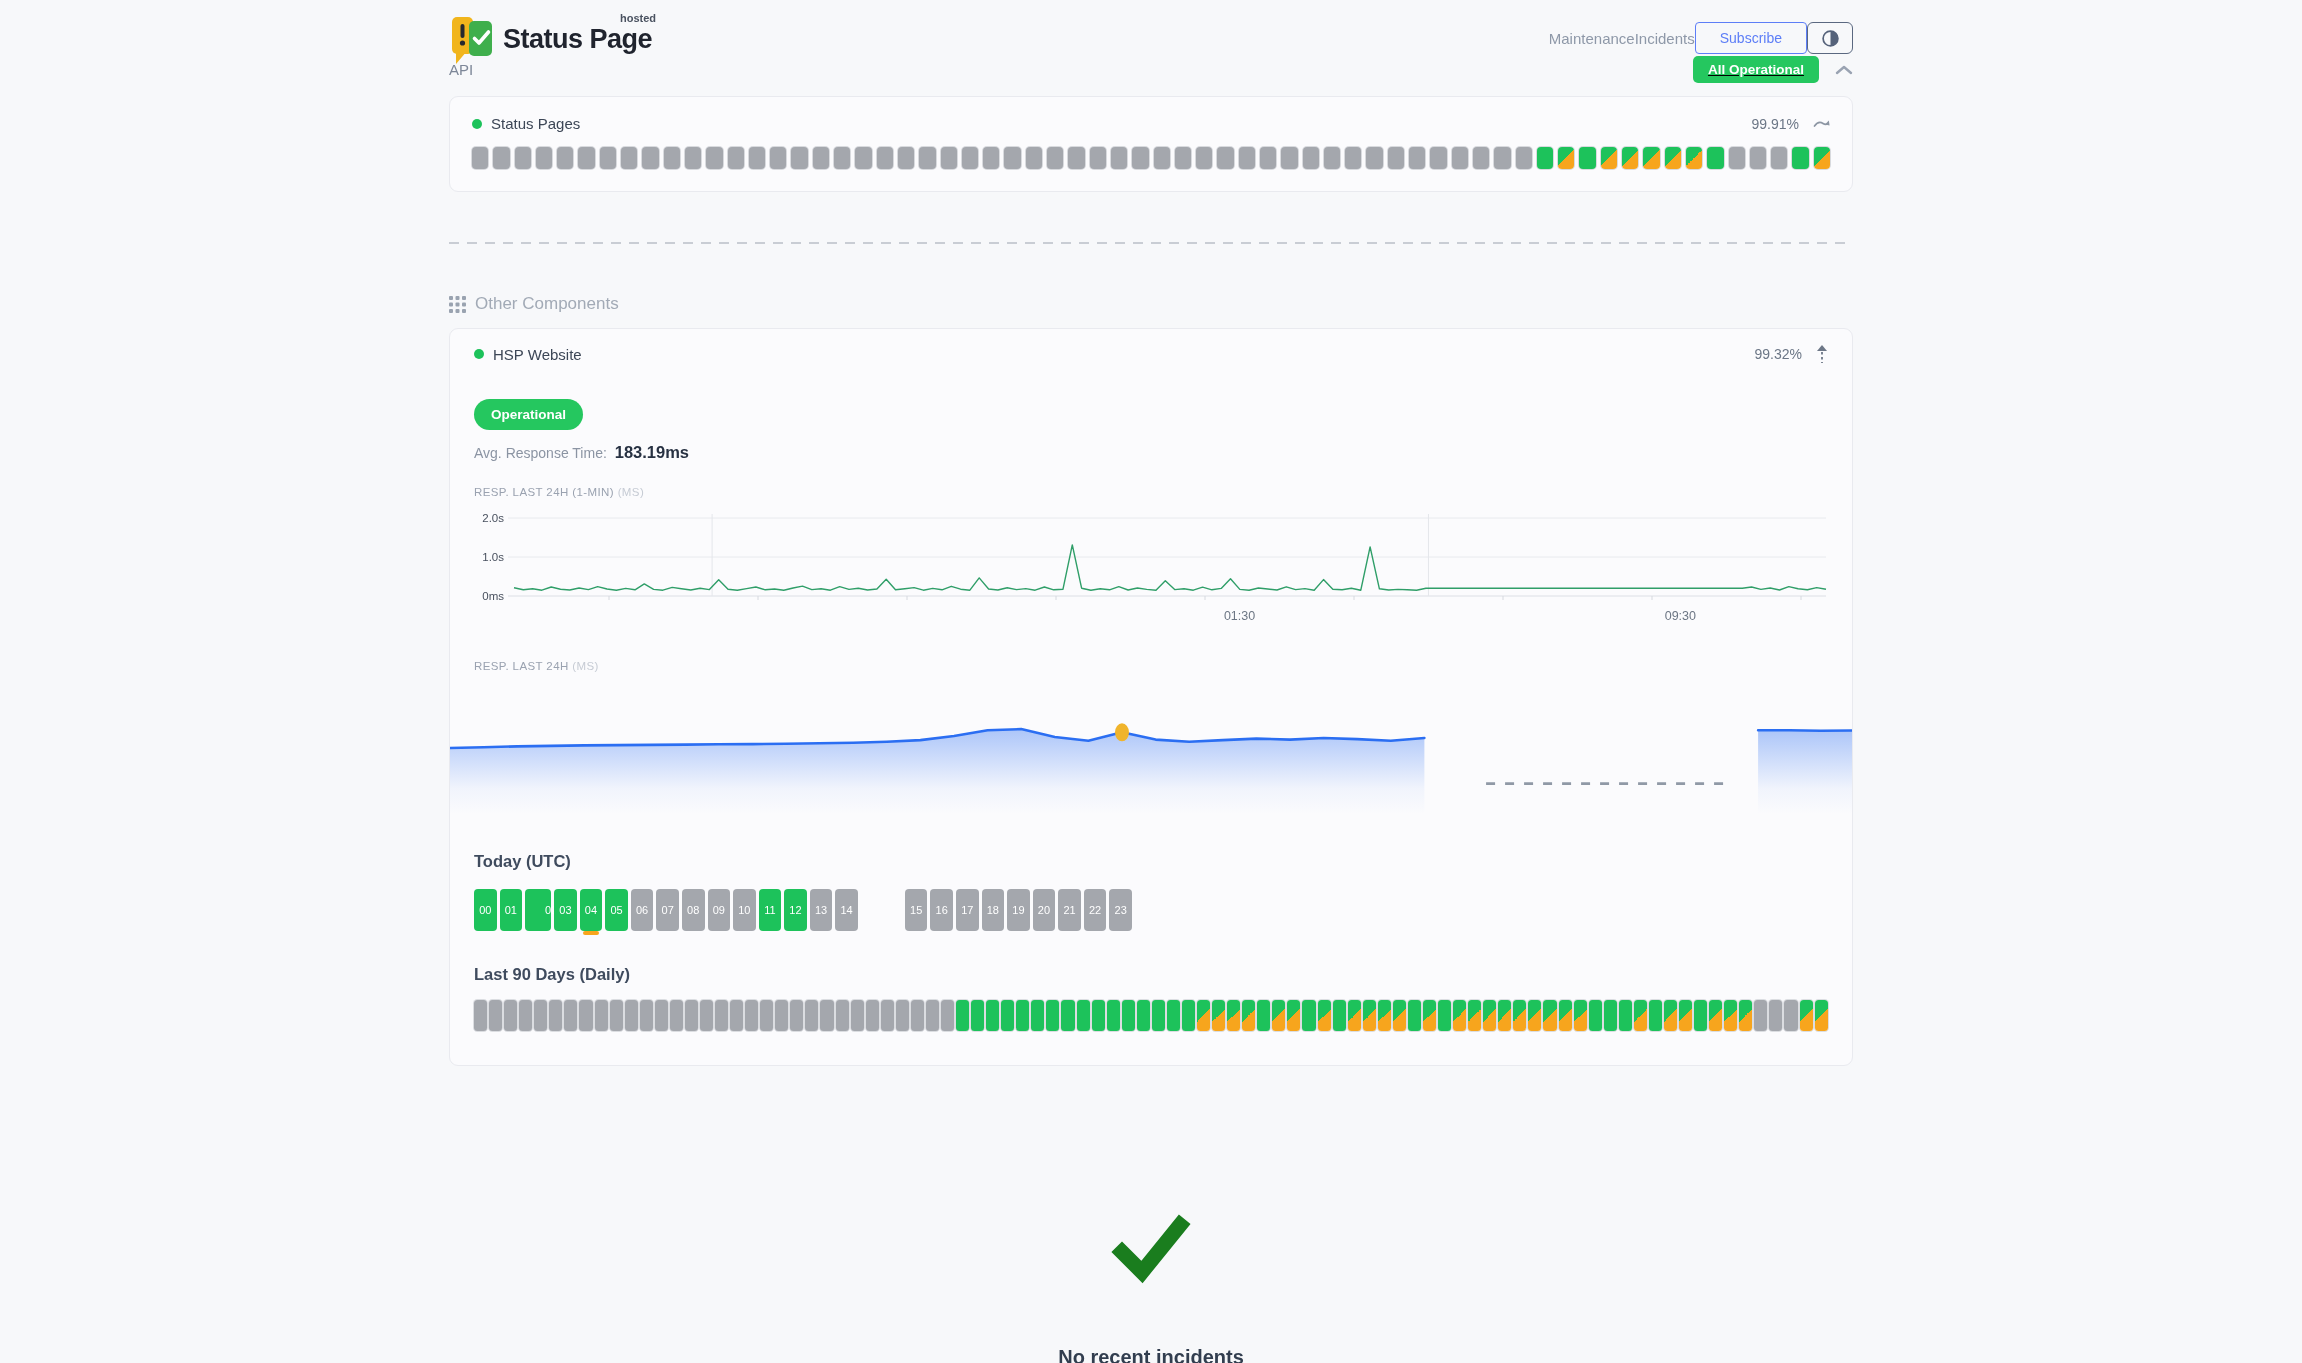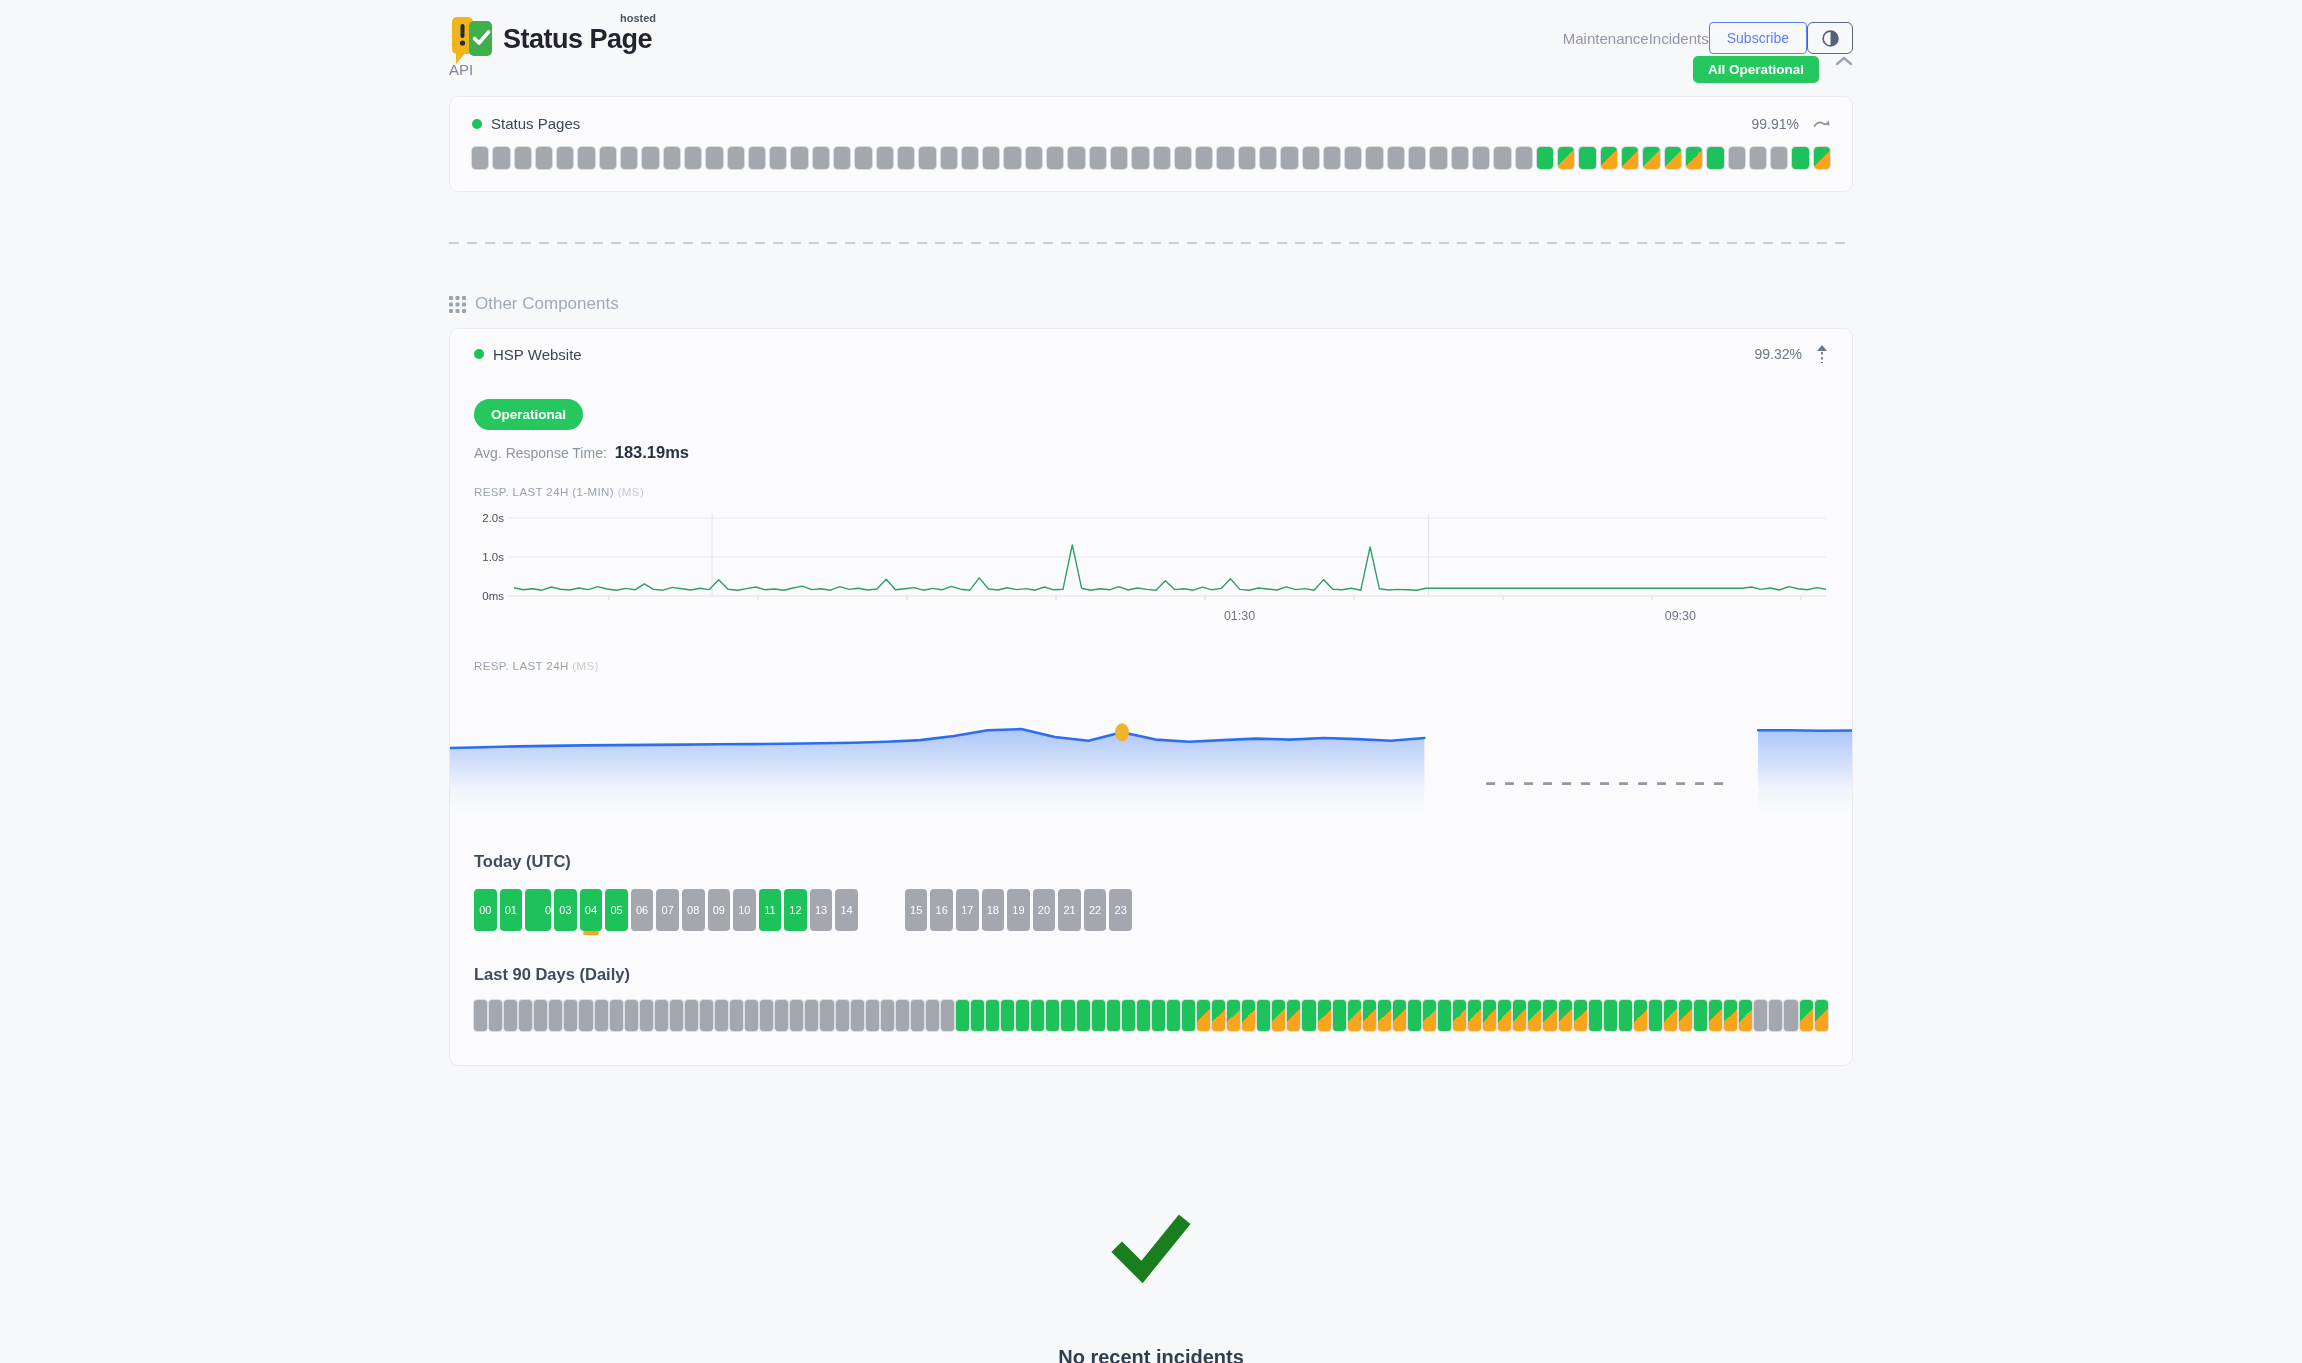--- a/index.html
+++ b/index.html
@@ -13,28 +13,28 @@
 
   
   header{display:flex;justify-content:space-between;align-items:flex-start;padding-top:10px;height:54px;}
   .logo{display:flex;align-items:flex-start;gap:8px;position:relative;}
   .logo svg{display:block;}
   .logo-text{font-size:27px;font-weight:800;color:#20242e;letter-spacing:-0.5px;margin-top:14px;}
   .logo-sup{position:absolute;top:2px;right:-4px;font-size:11px;color:#4a5260;font-weight:600;}
   .hdr-right{display:flex;align-items:center;margin-top:12px;}
   .nav-link{font-size:15px;color:#8e98a8;cursor:pointer;}
   .subscribe-btn{border:1px solid #5d7ef7;color:#5d7ef7;background:transparent;border-radius:4px;
-    font-size:14px;padding:7px 17px;cursor:pointer;font-family:inherit;}
+    font-size:14px;padding:7px 24px;cursor:pointer;font-family:inherit;}
   .toggle-btn{border:1px solid #5a6880;background:transparent;border-radius:6px;width:46px;height:32px;
     display:flex;align-items:center;justify-content:center;cursor:pointer;}
 
   
   .section-head{display:flex;justify-content:space-between;align-items:center;margin-top:2px;}
   .api-title{font-size:15px;color:#7d8798;}
-  .head-right{display:flex;gap:16px;}
+  .head-right{display:flex;align-items:center;gap:16px;text-decoration:underline;}
   .status-badge{color:#fff;font-size:13.5px;font-weight:700;padding:6px 15px;border-radius:5px;}
   .other-head{display:flex;align-items:center;gap:9px;margin-top:50px;}
   .other-title{font-size:17px;color:#a2aab6;}
 
   
   .card{background:var(--card-bg);border:1px solid var(--card-border);border-radius:9px;margin-top:13px;}
   .api-card{padding:18px 22px 22px;}
   .hsp-card{padding:16px 24px 34px;margin-top:14px;}
   .comp-row{display:flex;justify-content:space-between;align-items:center;}
   .comp-name{display:flex;align-items:center;gap:9px;font-size:15px;color:#3c4656;}

